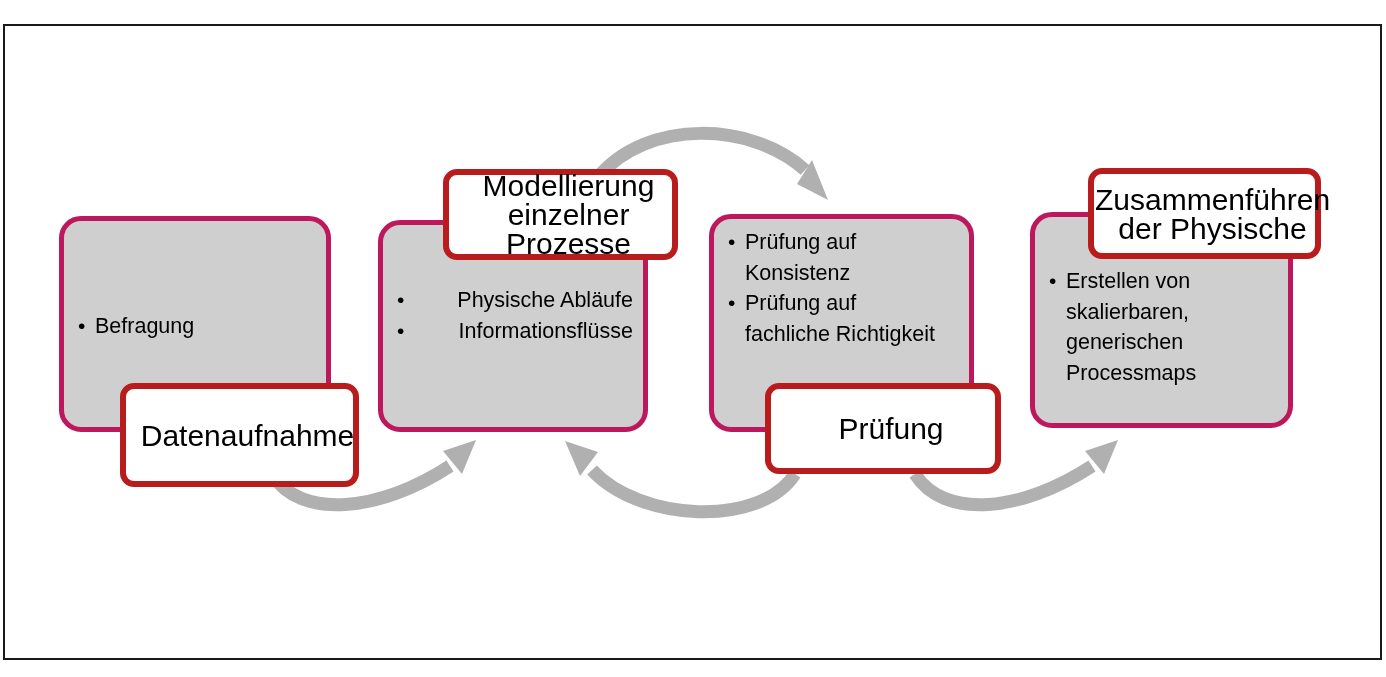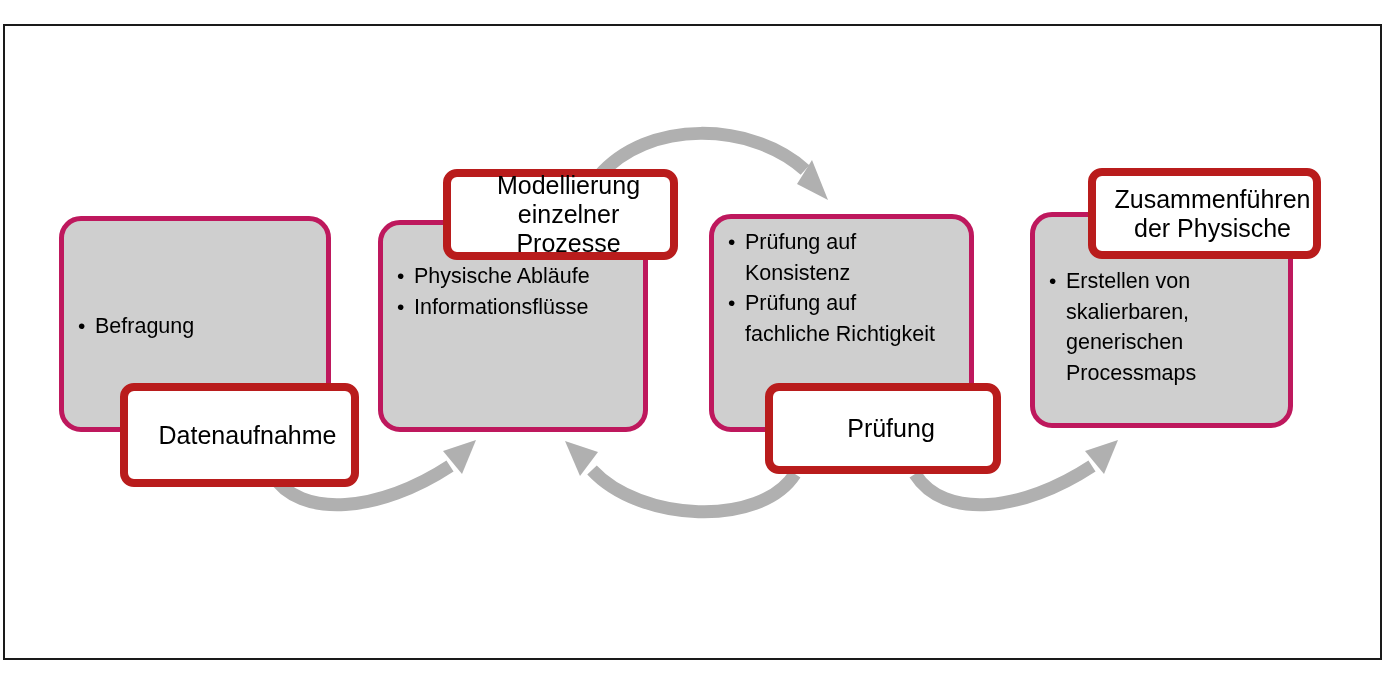--- a/index.html
+++ b/index.html
@@ -66,41 +66,41 @@
     content: "\2022";
     position: absolute;
     left: 0;
     top: 0;
     font-size: 21px;
     line-height: 30.5px;
   }
   .stage-label {
     position: absolute;
     background: #ffffff;
-    border: 8px solid #b91c1c;
+    border: 6px solid #b91c1c;
     border-radius: 14px;
     box-sizing: border-box;
     display: flex;
     align-items: center;
     justify-content: center;
     text-align: center;
-    font-size: 25px;
+    font-size: 30px;
     line-height: 29px;
     color: #000000;
     z-index: 5;
     padding-left: 16px;
   }
   
   #box-1 { left: 59px;  top: 216px; width: 272px; height: 216px; }
   #box-2 { left: 378px; top: 220px; width: 270px; height: 212px; }
   #box-3 { left: 709px; top: 214px; width: 265px; height: 218px; }
   #box-4 { left: 1030px;top: 212px; width: 263px; height: 216px; }
 
   #box-1-body { top: 50px; margin-top: 40px; }
-  #box-2-body { top: 36px; }
+  #box-2-body { top: 60px; text-align: right; }
   #box-3-body { top: 8px;  right: 4px; }
   #box-4-body { top: 49px; }
 
   #label-1 { left: 120px;  top: 383px; width: 239px; height: 104px; }
   #label-2 { left: 443px;  top: 169px; width: 235px; height: 91px; }
   #label-3 { left: 765px;  top: 383px; width: 236px; height: 91px; }
   #label-4 { left: 1088px; top: 168px; width: 233px; height: 91px; }
 </style>
 </head>
 <body>

